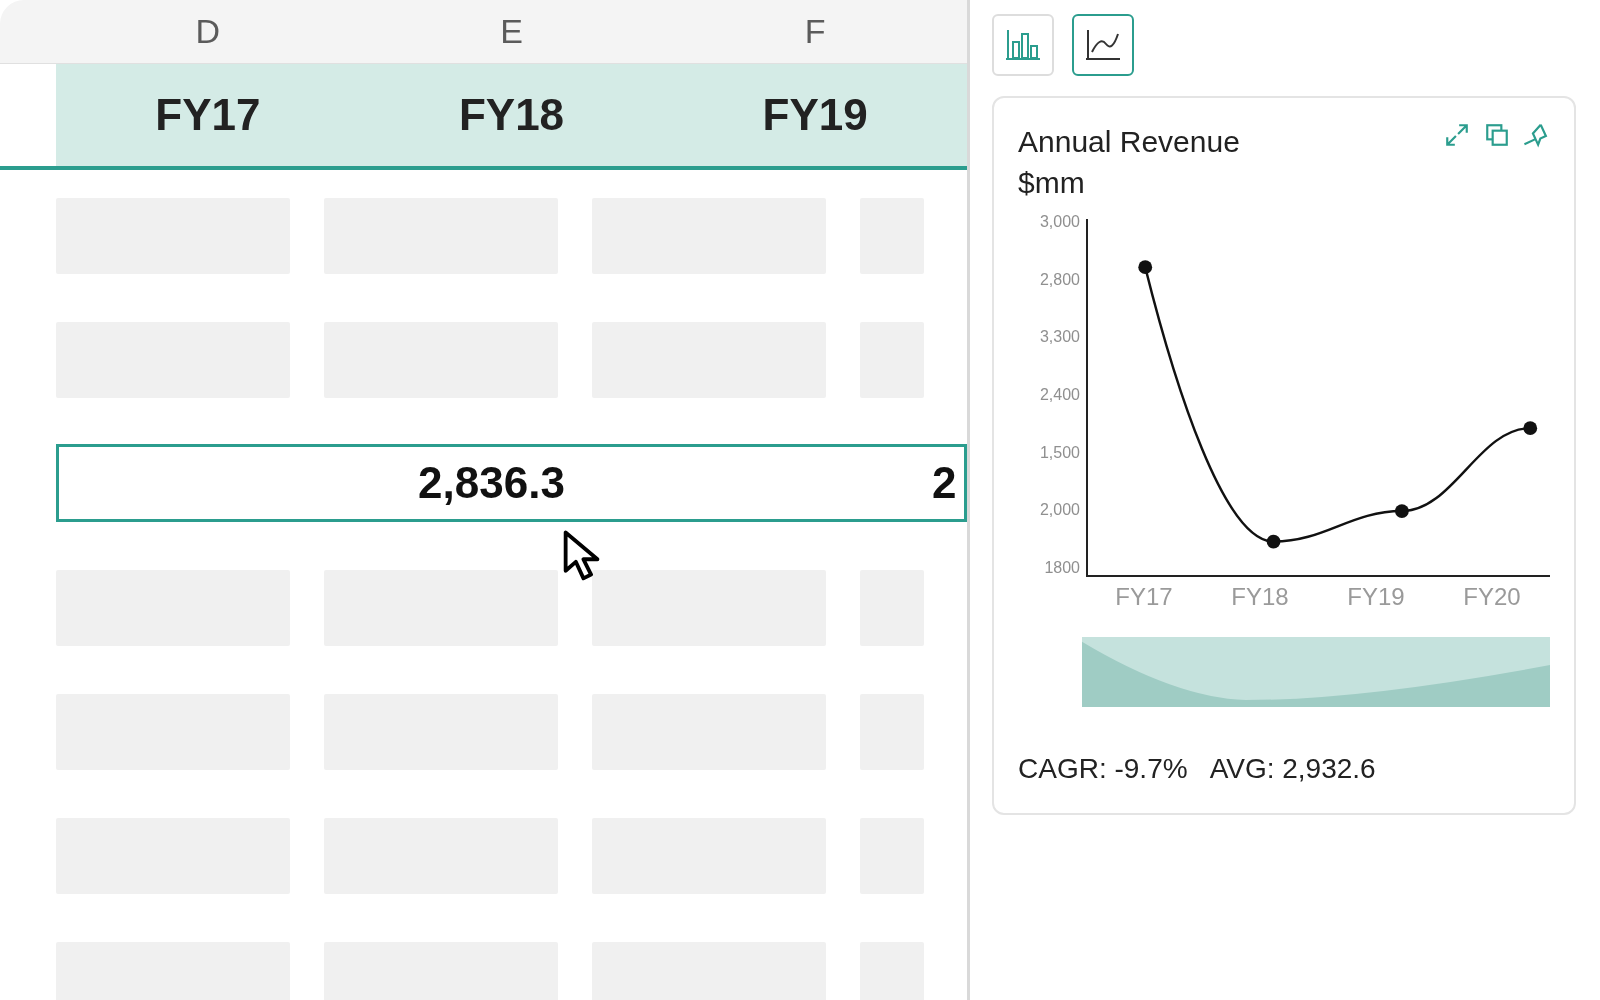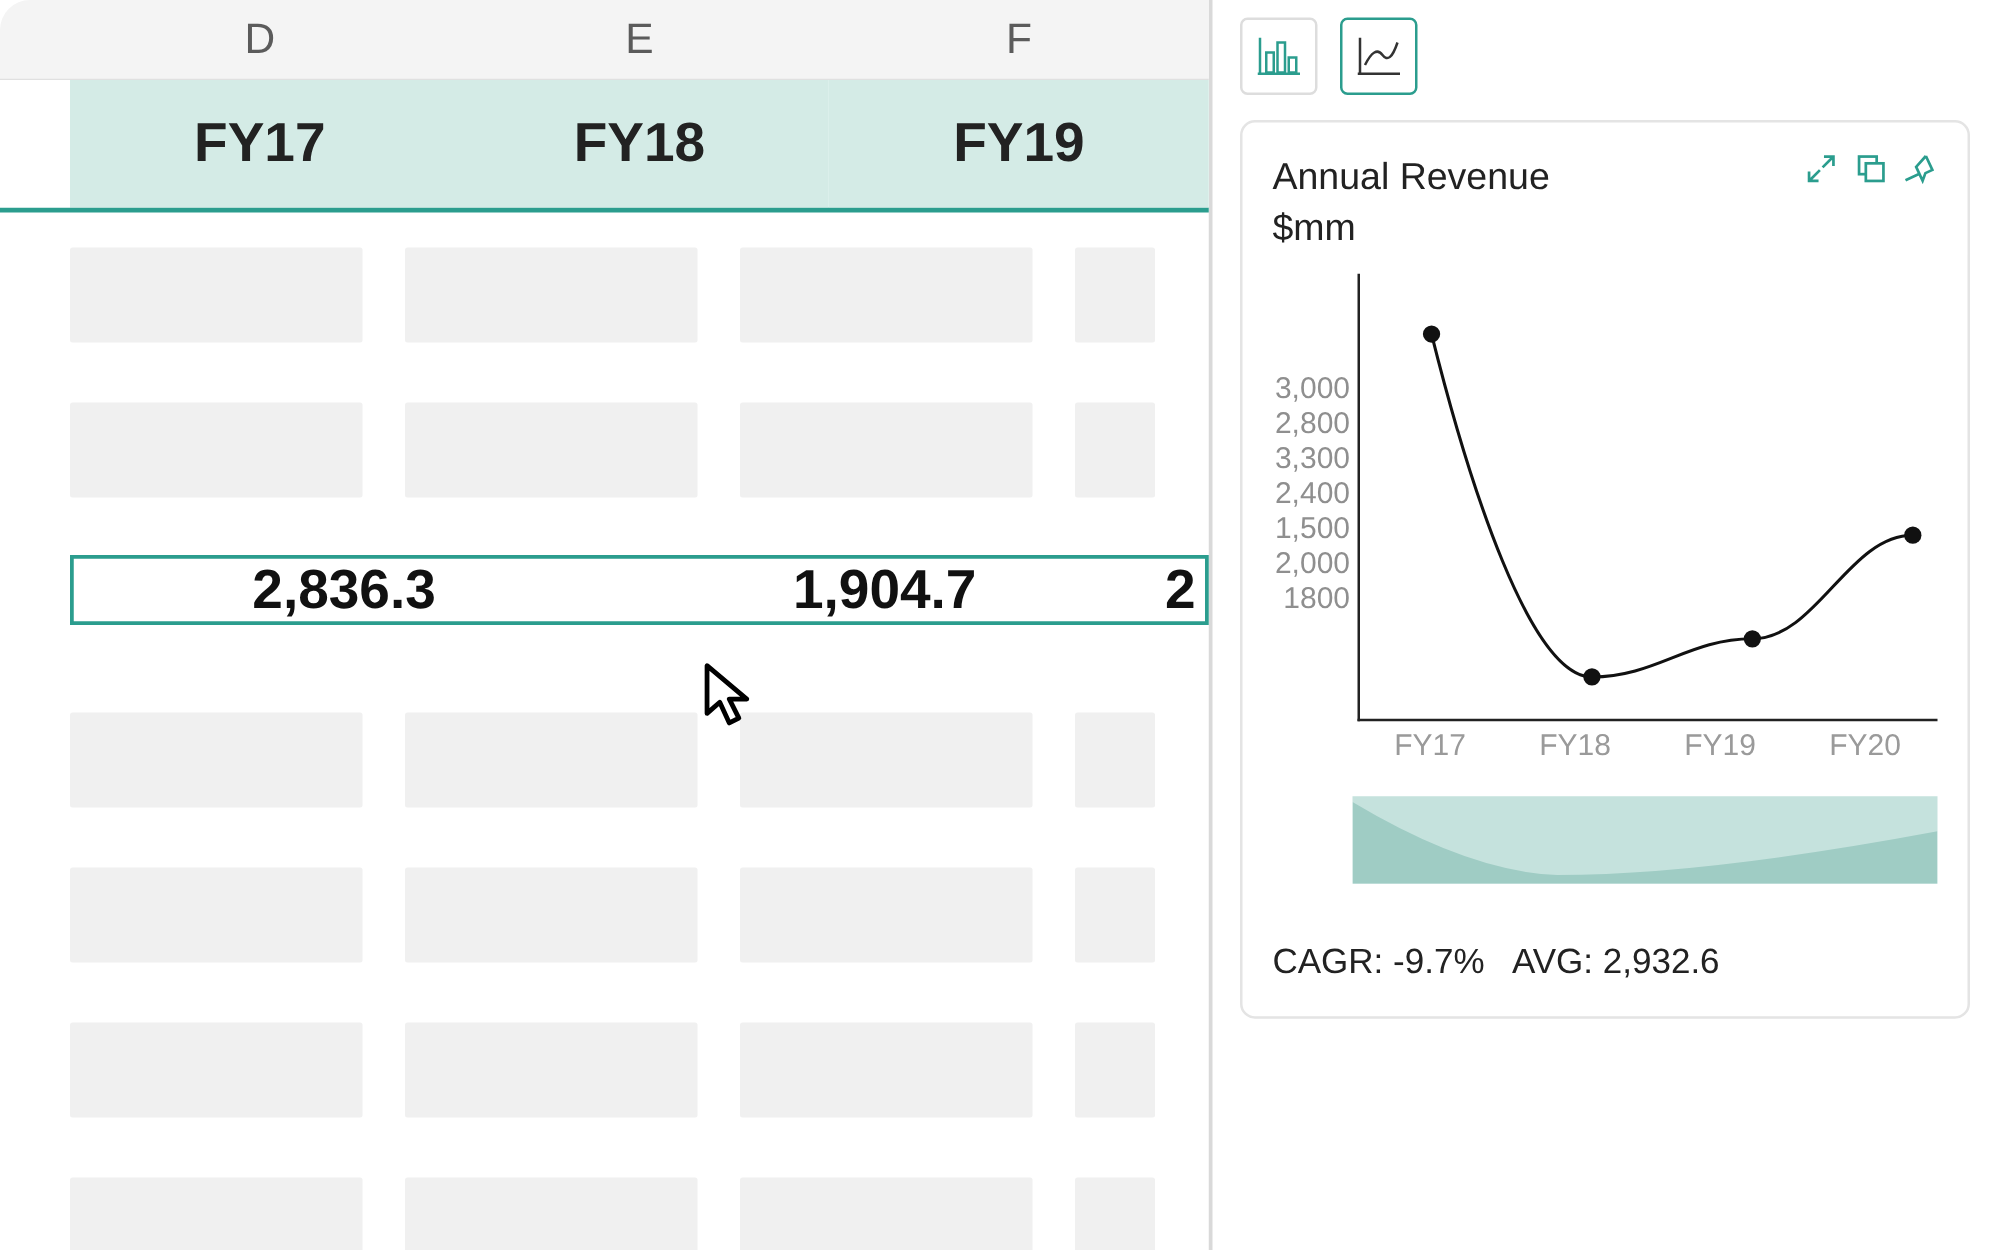--- a/index.html
+++ b/index.html
@@ -74,21 +74,21 @@
       background: #f0f0f0;
       border-radius: 2px;
     }
     .placeholder-cell.narrow { width: 64px; }
     
     .selected-row {
       position: absolute;
       left: 56px;
       right: 0;
       top: 274px;
-      height: 56px;
+      height: 78px;
       border: 3px solid #2b9d8e;
       display: flex;
       align-items: center;
       background: #fff;
       z-index: 5;
       overflow: hidden;
     }
     .sel-cell {
       flex: 1;
       min-width: 268px;
@@ -149,24 +149,24 @@
     
     .plot-wrap { position: relative; height: 400px; margin-top: 10px; }
     .y-ticks {
       position: absolute;
       left: 0;
       top: 0;
       bottom: 36px;
       width: 62px;
       display: flex;
       flex-direction: column;
-      justify-content: center;
+      justify-content: space-between;
       text-align: right;
       color: #8f8f8f;
-      font-size: 24px;
+      font-size: 16px;
     }
     .plot-axes {
       position: absolute;
       left: 68px;
       right: 0;
       top: 6px;
       bottom: 36px;
       border-left: 2px solid #222;
       border-bottom: 2px solid #222;
     }
@@ -229,21 +229,20 @@
     </div>
     <div class="placeholder-row">
       <div class="placeholder-cell"></div>
       <div class="placeholder-cell"></div>
       <div class="placeholder-cell"></div>
       <div class="placeholder-cell narrow"></div>
     </div>
 
     <div class="selected-row">
       <div class="sel-cell">2,836.3</div>
-      <div class="sel-cell">1,904.7</div>
       <div class="sel-cell" style="min-width:40px;flex:0 0 40px;text-align:left;padding-left:8px;">2</div>
     </div>
 
     <div style="height:124px;"></div>
     <div class="placeholder-row">
       <div class="placeholder-cell"></div>
       <div class="placeholder-cell"></div>
       <div class="placeholder-cell"></div>
       <div class="placeholder-cell narrow"></div>
     </div>

